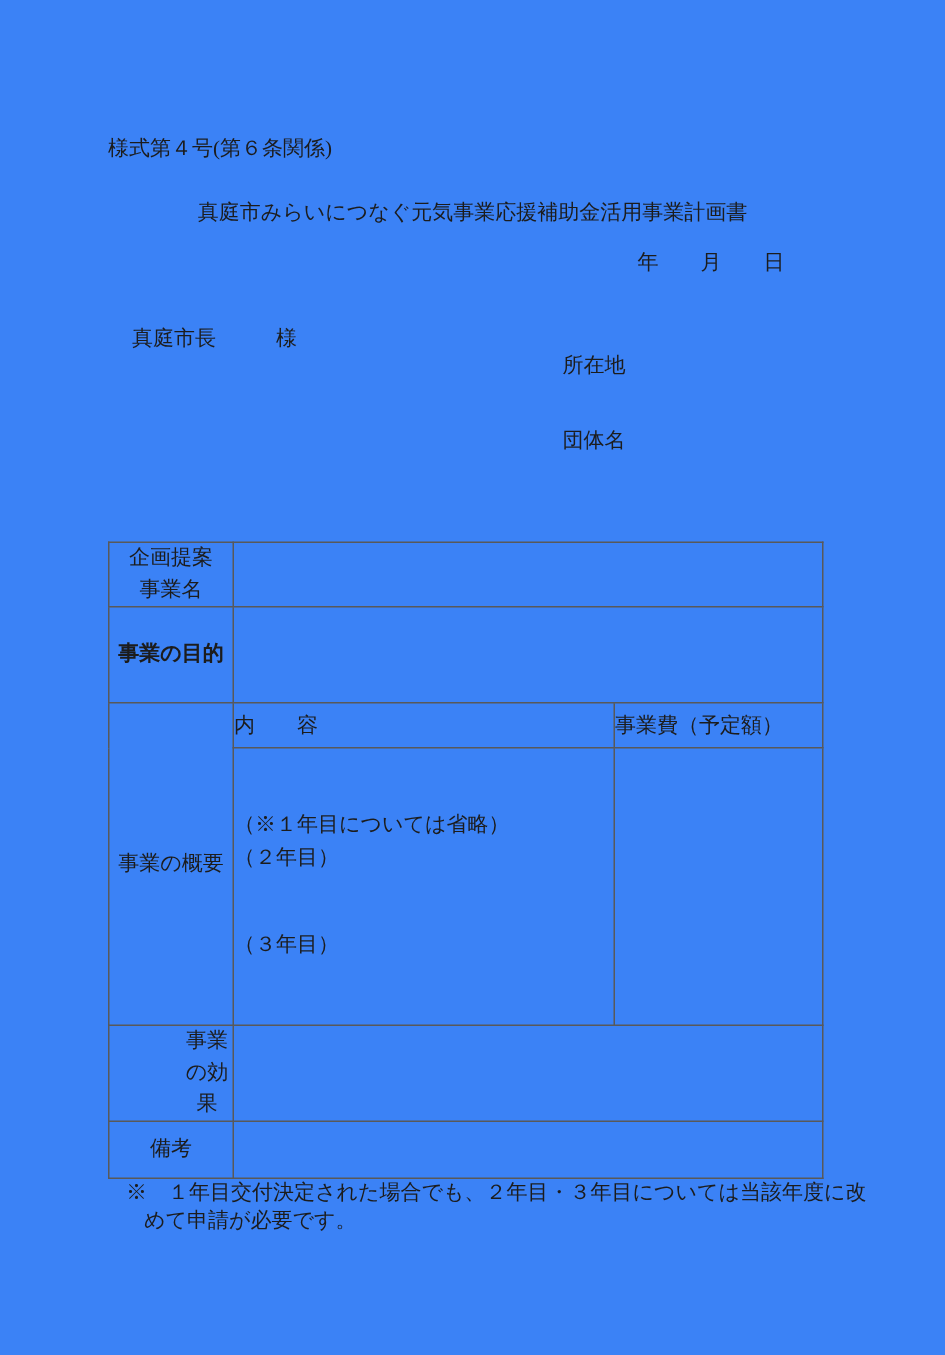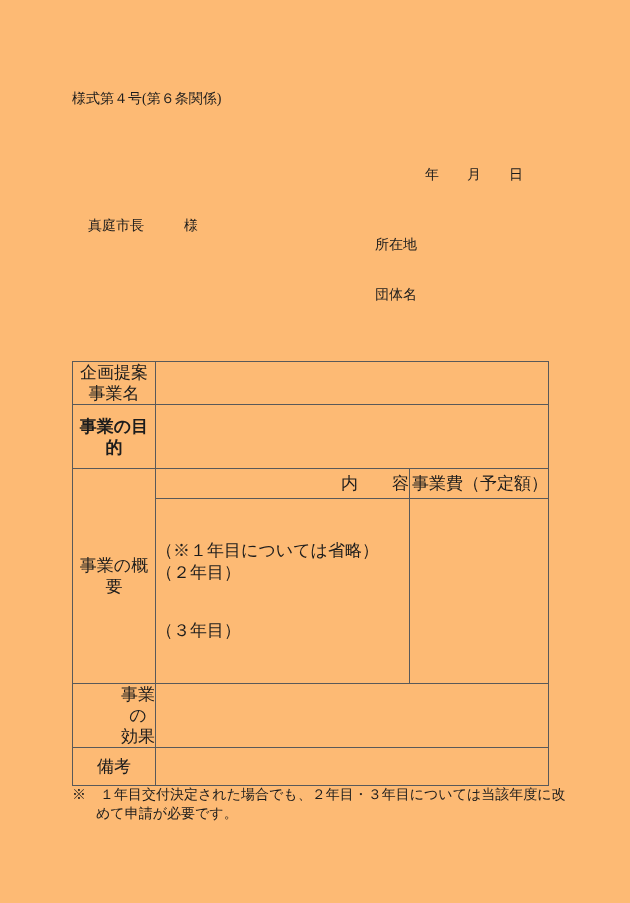--- a/index.html
+++ b/index.html
@@ -1,20 +1,20 @@
 <!DOCTYPE html>
 <html><head>
 <meta charset="utf-8">
 <style>
   html, body { margin: 0; padding: 0; background: #ffffff; }
   .page {
     position: relative;
     width: 630px;
     height: 903px;
-    background: #fdba74;
+    background: #3b82f6;
     font-family: "Liberation Serif", "DejaVu Serif", serif;
     color: #1c1c1c;
     font-size: 14px;
     overflow: hidden;
   }
   .abs { position: absolute; white-space: pre-line; }
 
   .form-number { left: 72px; top: 90px; }
   .doc-title { left: 0; right: 0; top: 133px; text-align: center; }
   .date-line { left: 425px; top: 166px; }
@@ -25,59 +25,60 @@
   .applicant-field { height: 34px; line-height: 16px; text-align: right; }
 
   .intro { left: 72px; top: 328px; width: 495px; line-height: 20px; }
 
   table.plan {
     position: absolute;
     left: 72px; top: 361px;
     width: 476px;
     border-collapse: collapse;
     table-layout: fixed;
-    font-size: 17px;
+    font-size: 14px;
     color: #1c1c1c;
   }
   table.plan td {
     border: 1px solid #595959;
     padding: 0;
     vertical-align: middle;
   }
   td.label-cell {
     text-align: center;
     white-space: pre-line;
     line-height: 21px;
   }
   td.sub-header {
-    text-align: right;
+    text-align: left;
     height: 29px;
   }
   td.content-cell {
     vertical-align: top;
     padding: 5px 8px;
     line-height: 22px;
   }
   .year3-line { margin-top: 36px; }
   tr.r1 td { height: 41px; }
   tr.r2 td { height: 63px; font-weight: bold; }
   tr.r4 td { height: 184px; }
   tr.r5 td { height: 59px; padding-left: 48px; }
   tr.r6 td { height: 37px; }
 
-  .footnote-line1 { left: 72px; top: 786px; }
+  .footnote-line1 { left: 84px; top: 786px; }
   .footnote-line2 { left: 96px; top: 805px; }
 </style>
 </head>
 <body>
 
 <div class="page">
 
   <div class="abs form-number">様式第４号(第６条関係)</div>
 
+  <div class="abs doc-title">真庭市みらいにつなぐ元気事業応援補助金活用事業計画書</div>
 
   <div class="abs date-line">年　　月　　日</div>
 
   <div class="abs addressee-line">
     <span>真庭市長</span><span class="honorific">様</span>
   </div>
 
   <div class="abs applicant-block">
     <div class="applicant-field">所在地</div>
     <div class="applicant-field">団体名</div>

